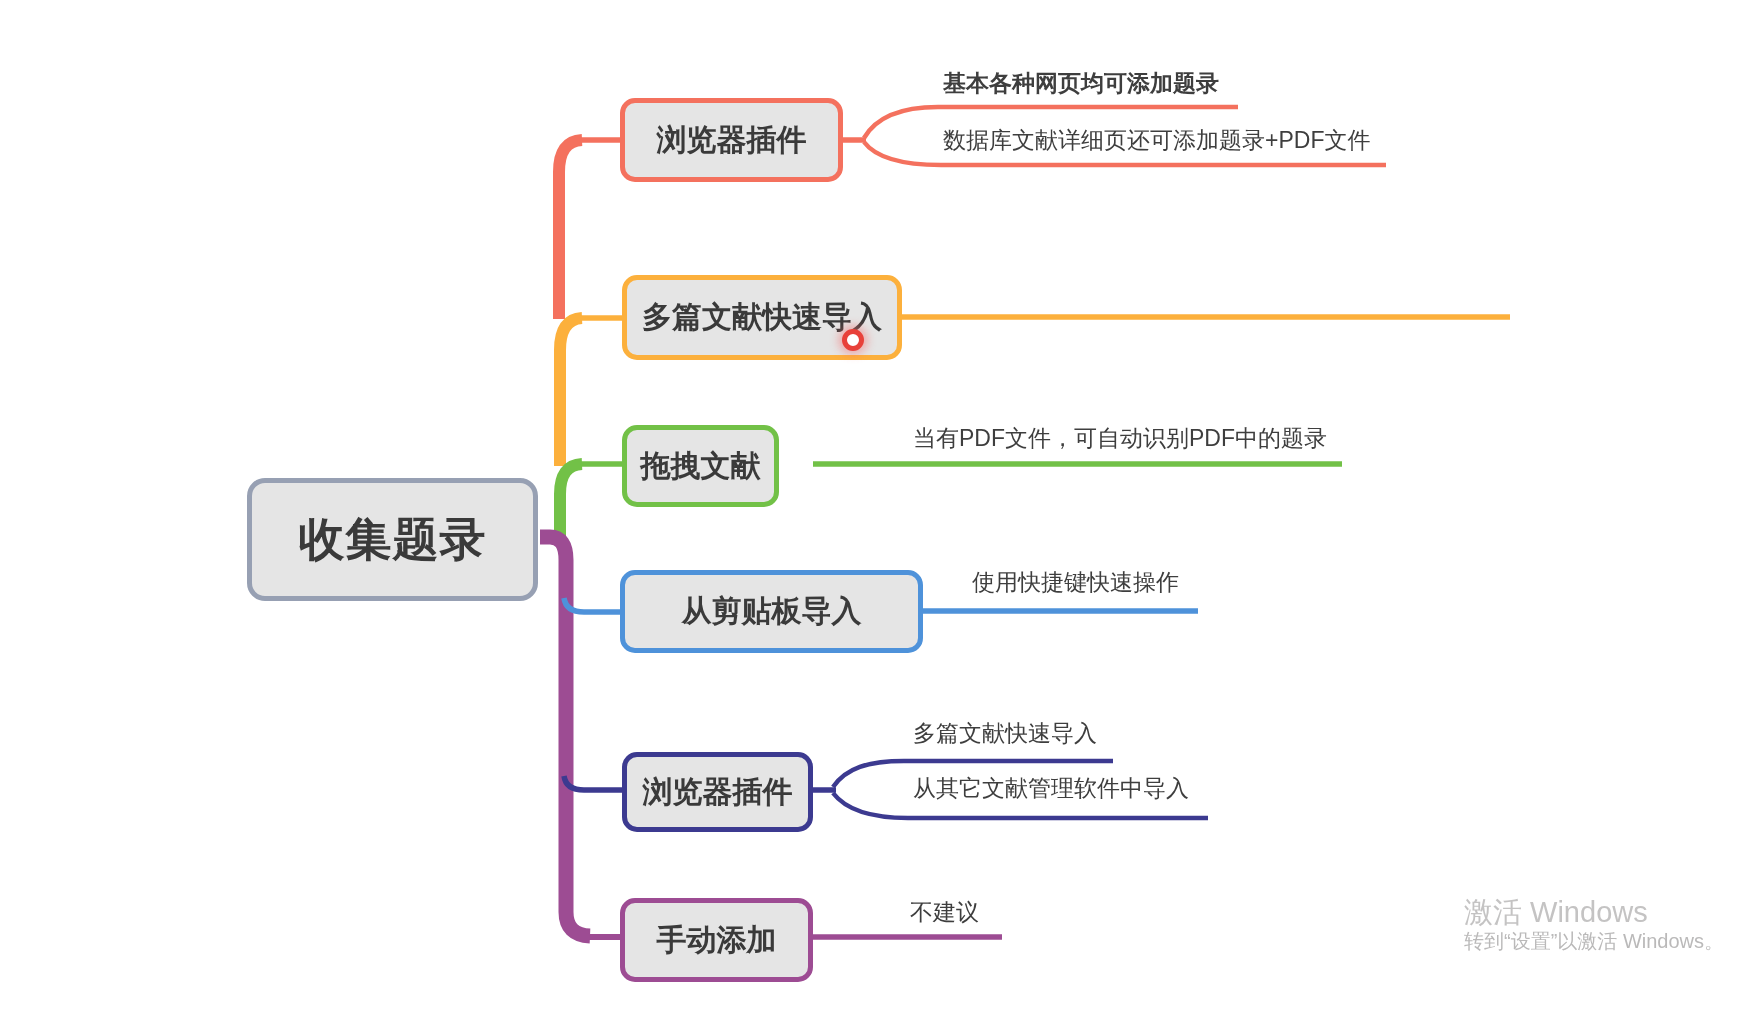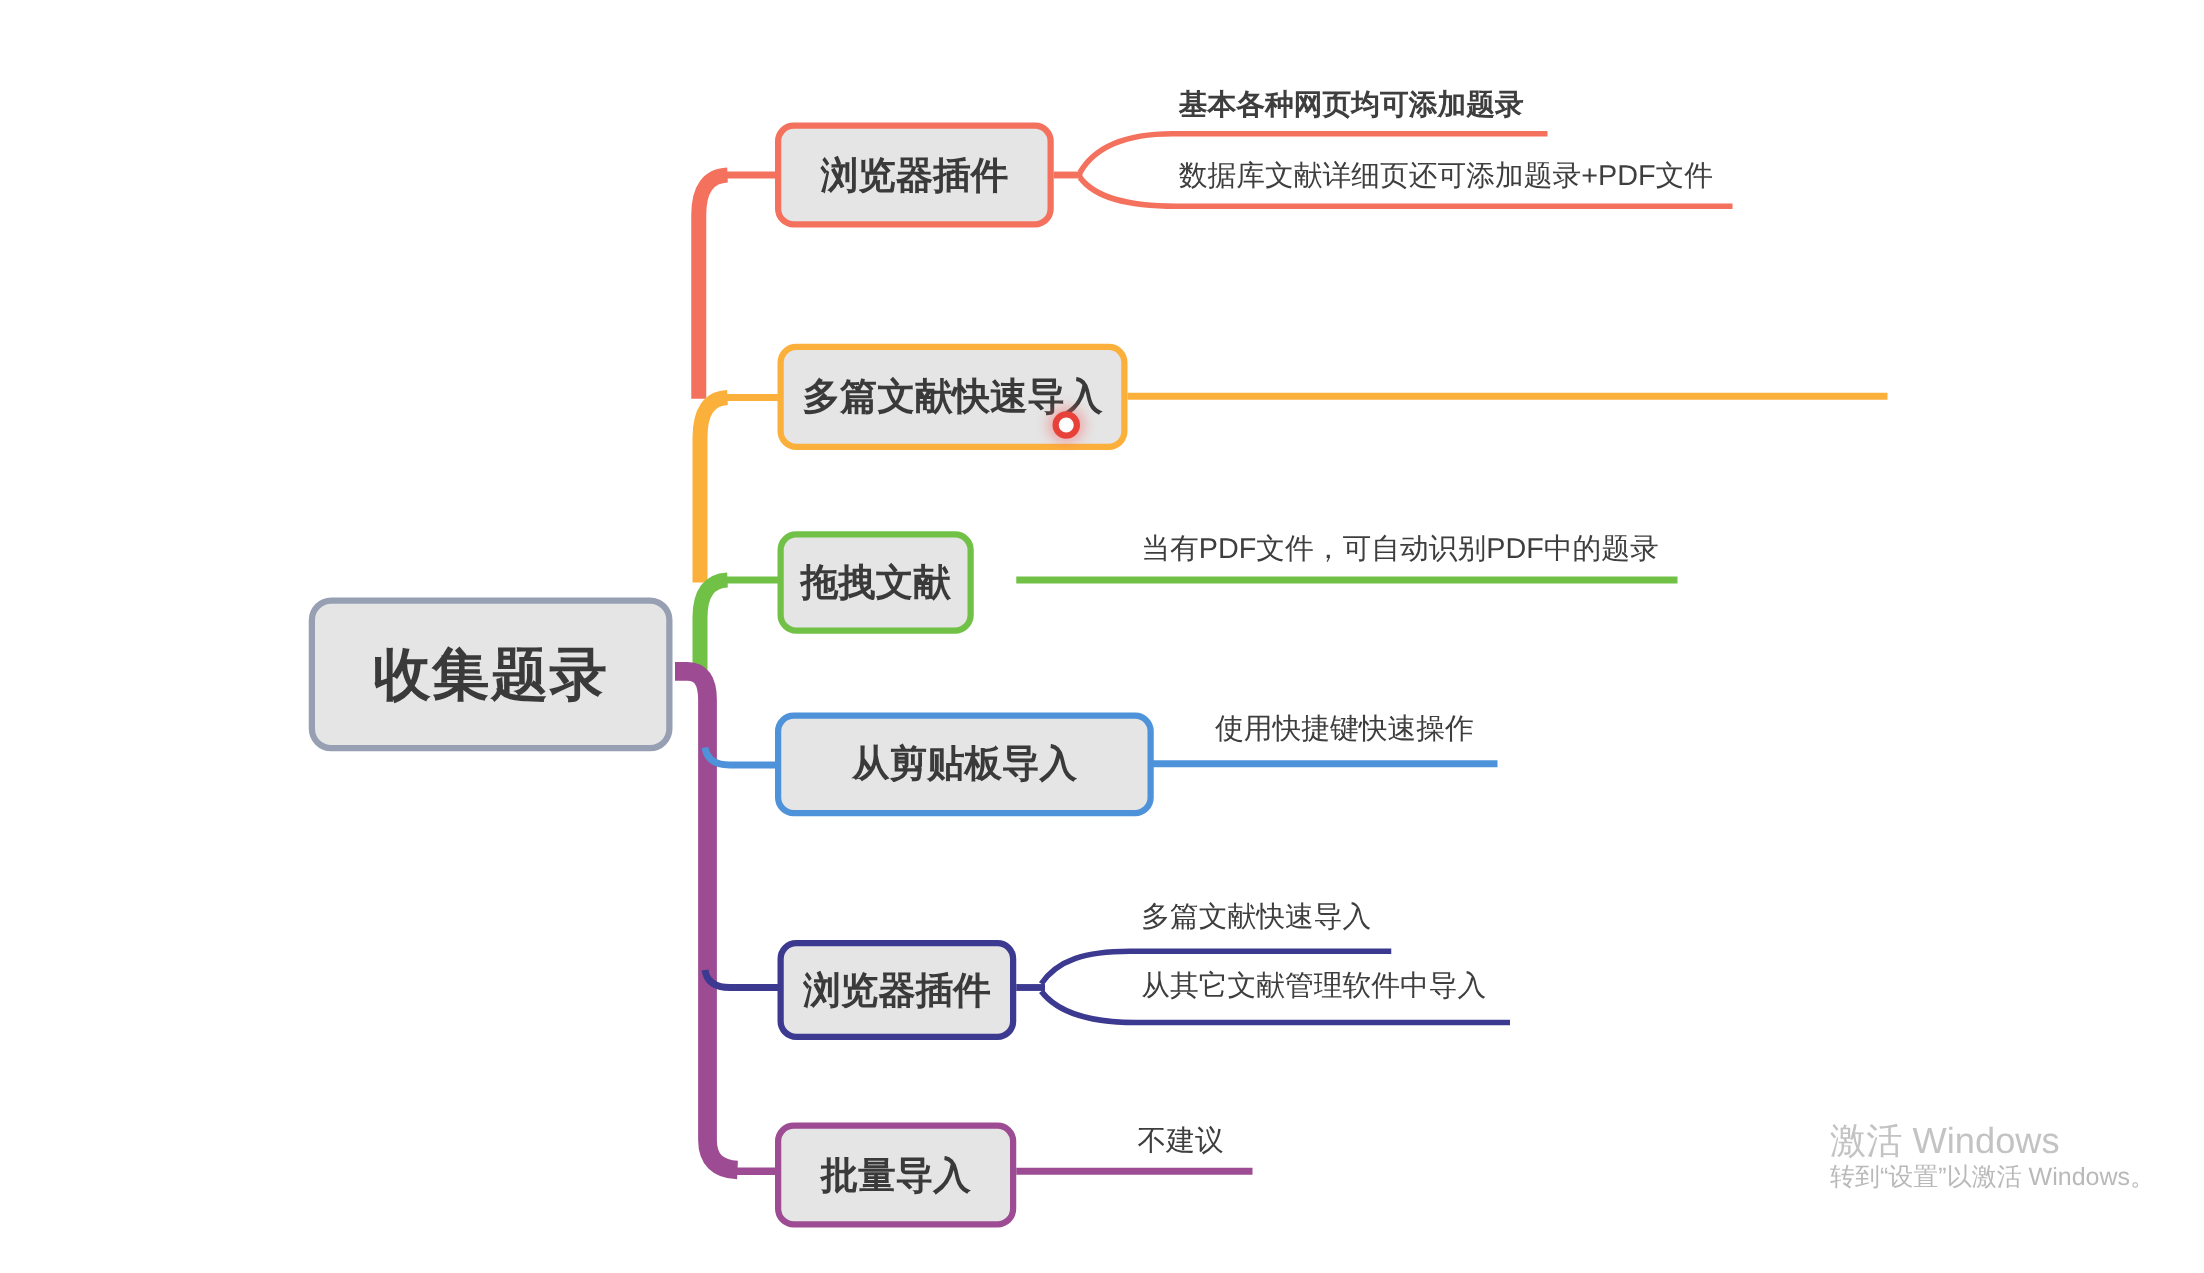--- a/index.html
+++ b/index.html
@@ -98,21 +98,21 @@
     </g>
   </svg>
 
   <div class="node" id="root-node">收集题录</div>
 
   <div class="node l1" id="node-browser-plugin">浏览器插件</div>
   <div class="node l1" id="node-identifier">多篇文献快速导入</div>
   <div class="node l1" id="node-drag-drop">拖拽文献</div>
   <div class="node l1" id="node-clipboard">从剪贴板导入</div>
   <div class="node l1" id="node-batch-import">浏览器插件</div>
-  <div class="node l1" id="node-manual-add">批量导入</div>
+  <div class="node l1" id="node-manual-add">手动添加</div>
 
   <div class="leaf" id="leaf-browser-1">基本各种网页均可添加题录</div>
   <div class="leaf" id="leaf-browser-2">数据库文献详细页还可添加题录+PDF文件</div>
   <div class="leaf" id="leaf-dragdrop-1">当有PDF文件，可自动识别PDF中的题录</div>
   <div class="leaf" id="leaf-clipboard-1">使用快捷键快速操作</div>
   <div class="leaf" id="leaf-batch-1">多篇文献快速导入</div>
   <div class="leaf" id="leaf-batch-2">从其它文献管理软件中导入</div>
   <div class="leaf" id="leaf-manual-1">不建议</div>
 
   <div id="cursor-indicator"></div>

